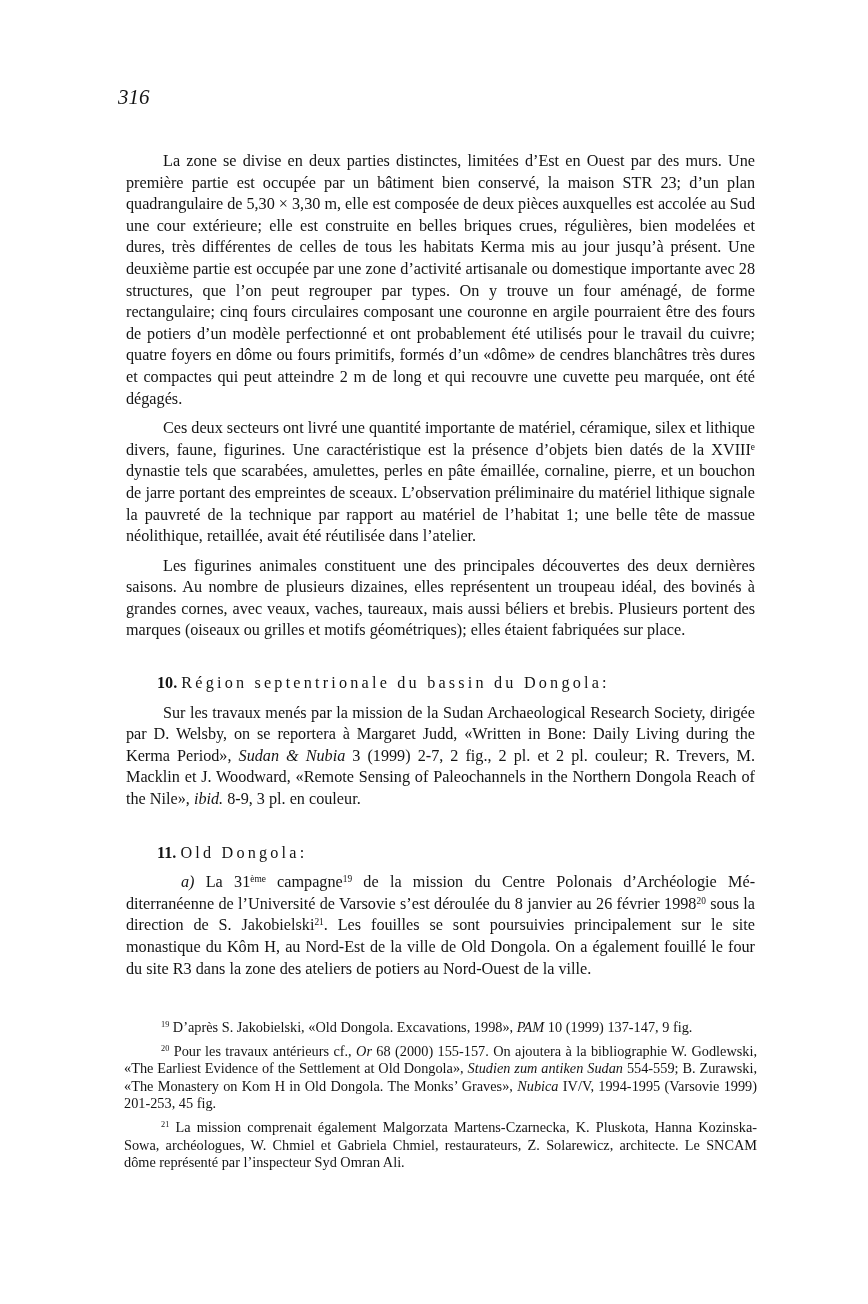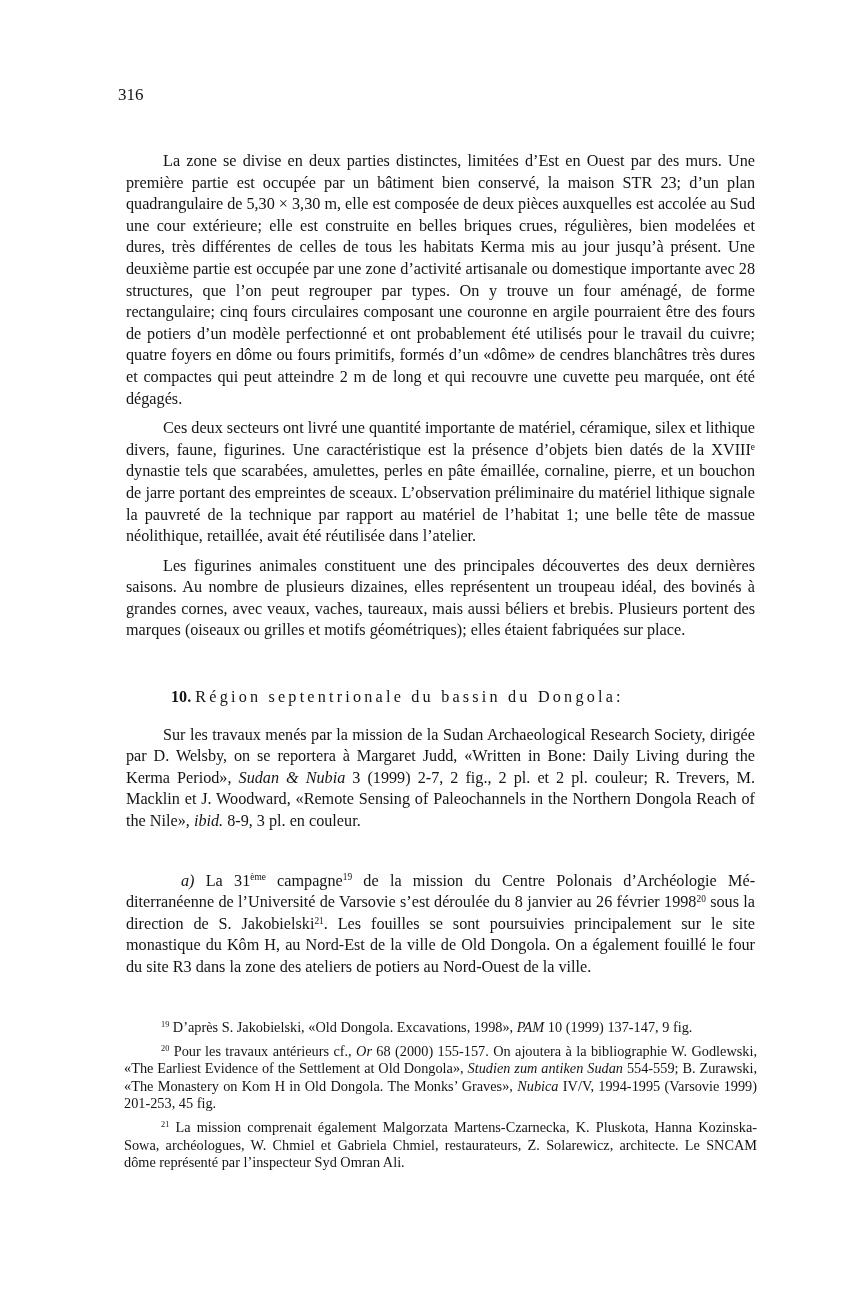--- a/index.html
+++ b/index.html
@@ -1,24 +1,24 @@
 <!DOCTYPE html>
 <html><head>
   <meta charset="utf-8">
   <style>
     html, body { margin:0; padding:0; background:#ffffff; }
     body { width:868px; height:1304px; position:relative; overflow:hidden;
       font-family:"Liberation Serif","DejaVu Serif",serif; color:#141414; }
     .page { position:absolute; left:118px; top:0; width:645px; }
-    .running-head { position:absolute; top:85px; left:0; width:645px; height:24px; font-size:17px; }
+    .running-head { position:absolute; top:85px; left:0; width:645px; height:24px; font-size:21px;font-style:italic; }
     .page-num { position:absolute; left:0; top:0; }
     .head-title { position:absolute; left:0; width:645px; text-align:center; top:0; }
     .body { position:absolute; top:143px; left:0; width:645px; font-size:16.2px; line-height:21.6px; text-align:justify; hyphens:manual; }
     .body p { margin:8px; text-indent:37px; }
-    .sec-head { margin:16px; text-indent:37px; }
+    .sec-head { margin:2px; text-indent:37px; }
     .sec-num { font-weight:bold; }
     .sec-title { letter-spacing:3.2px; }
     .gap { height:21px; }
     .gap2 { height:22px; }
     .sub-a { font-style:italic; }
     .notes { position:absolute; top:1013px; left:0; width:645px; font-size:14.3px; line-height:17.6px; text-align:justify; }
     .notes p { margin:6px; text-indent:37px; }
     sup { font-size:0.58em; vertical-align:0; position:relative; top:-0.55em; line-height:0; }
     i { }
   </style>
@@ -39,20 +39,24 @@
     <div class="gap"></div>
 
     <div class="sec-head">
       <span class="sec-num">10.</span>
       <span class="sec-title">Région septentrionale du bassin du Dongola:</span>
     </div>
     <p><span>Sur les travaux menés par la mission de la Sudan Archaeological Research So­ciety, dirigée par D. Welsby, on se reportera à Margaret Judd, «Written in Bone: Daily Living during the Kerma Period», </span><i>Sudan &amp; Nubia</i><span> 3 (1999) 2-7, 2 fig., 2 pl. et 2 pl. couleur; R. Trevers, M. Macklin et J. Woodward, «Remote Sensing of Pa­leochannels in the Northern Dongola Reach of the Nile», </span><i>ibid.</i><span> 8-9, 3 pl. en cou­leur.</span></p>
 
     <div class="gap2"></div>
 
+    <div class="sec-head">
+      <span class="sec-num">11.</span>
+      <span class="sec-title">Old Dongola:</span>
+    </div>
     <p style="text-indent:55px"><i class="sub-a">a)</i><span> La 31</span><sup>ème</sup><span> campagne</span><sup>19</sup><span> de la mission du Centre Polonais d’Archéologie Mé­diterranéenne de l’Université de Varsovie s’est déroulée du 8 janvier au 26 février 1998</span><sup>20</sup><span> sous la direction de S. Jakobielski</span><sup>21</sup><span>. Les fouilles se sont poursuivies princi­palement sur le site monastique du Kôm H, au Nord-Est de la ville de Old Dongo­la. On a également fouillé le four du site R3 dans la zone des ateliers de potiers au Nord-Ouest de la ville.</span></p>
   </div>
 
   <div class="notes">
     <p><sup>19</sup><span> D’après S. Jakobielski, «Old Dongola. Excavations, 1998», </span><i>PAM</i><span> 10 (1999) 137-147, 9 fig.</span></p>
     <p><sup>20</sup><span> Pour les travaux antérieurs cf., </span><i>Or</i><span> 68 (2000) 155-157. On ajoutera à la bibliographie W. Godlewski, «The Earliest Evidence of the Settlement at Old Dongola», </span><i>Studien zum antiken Sudan</i><span> 554-559; B. Zurawski, «The Monastery on Kom H in Old Dongola. The Monks’ Graves», </span><i>Nubica</i><span> IV/V, 1994-1995 (Varsovie 1999) 201-253, 45 fig.</span></p>
     <p><sup>21</sup><span> La mission comprenait également Malgorzata Martens-Czarnecka, K. Pluskota, Hanna Kozinska-Sowa, archéologues, W. Chmiel et Gabriela Chmiel, restaurateurs, Z. Solarewicz, ar­chitecte. Le SNCAM dôme représenté par l’inspecteur Syd Omran Ali.</span></p>
   </div>
 
 </div>

